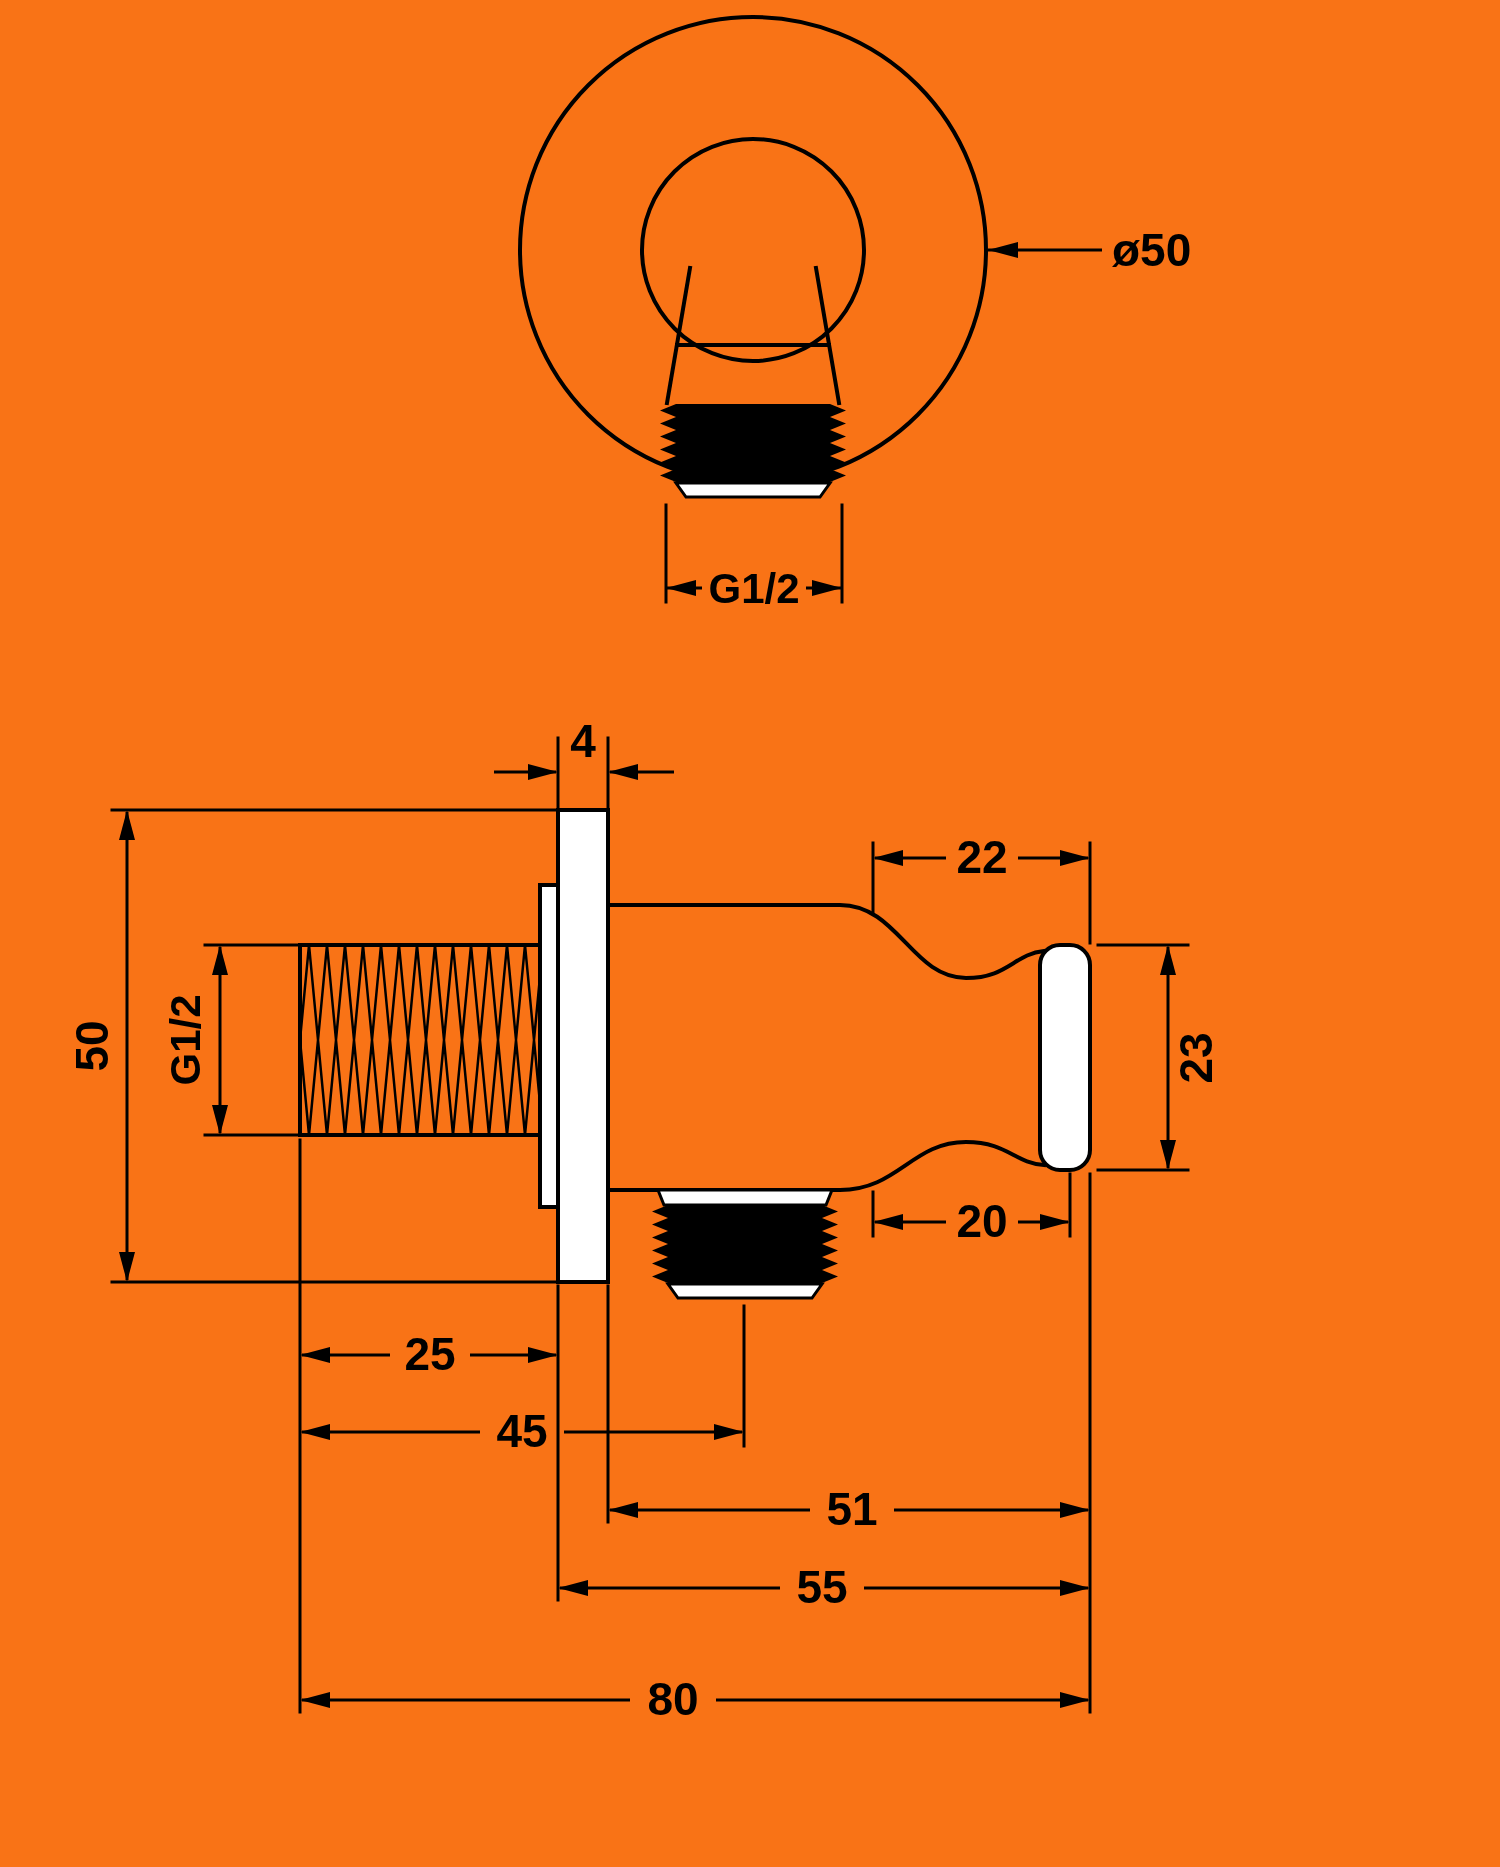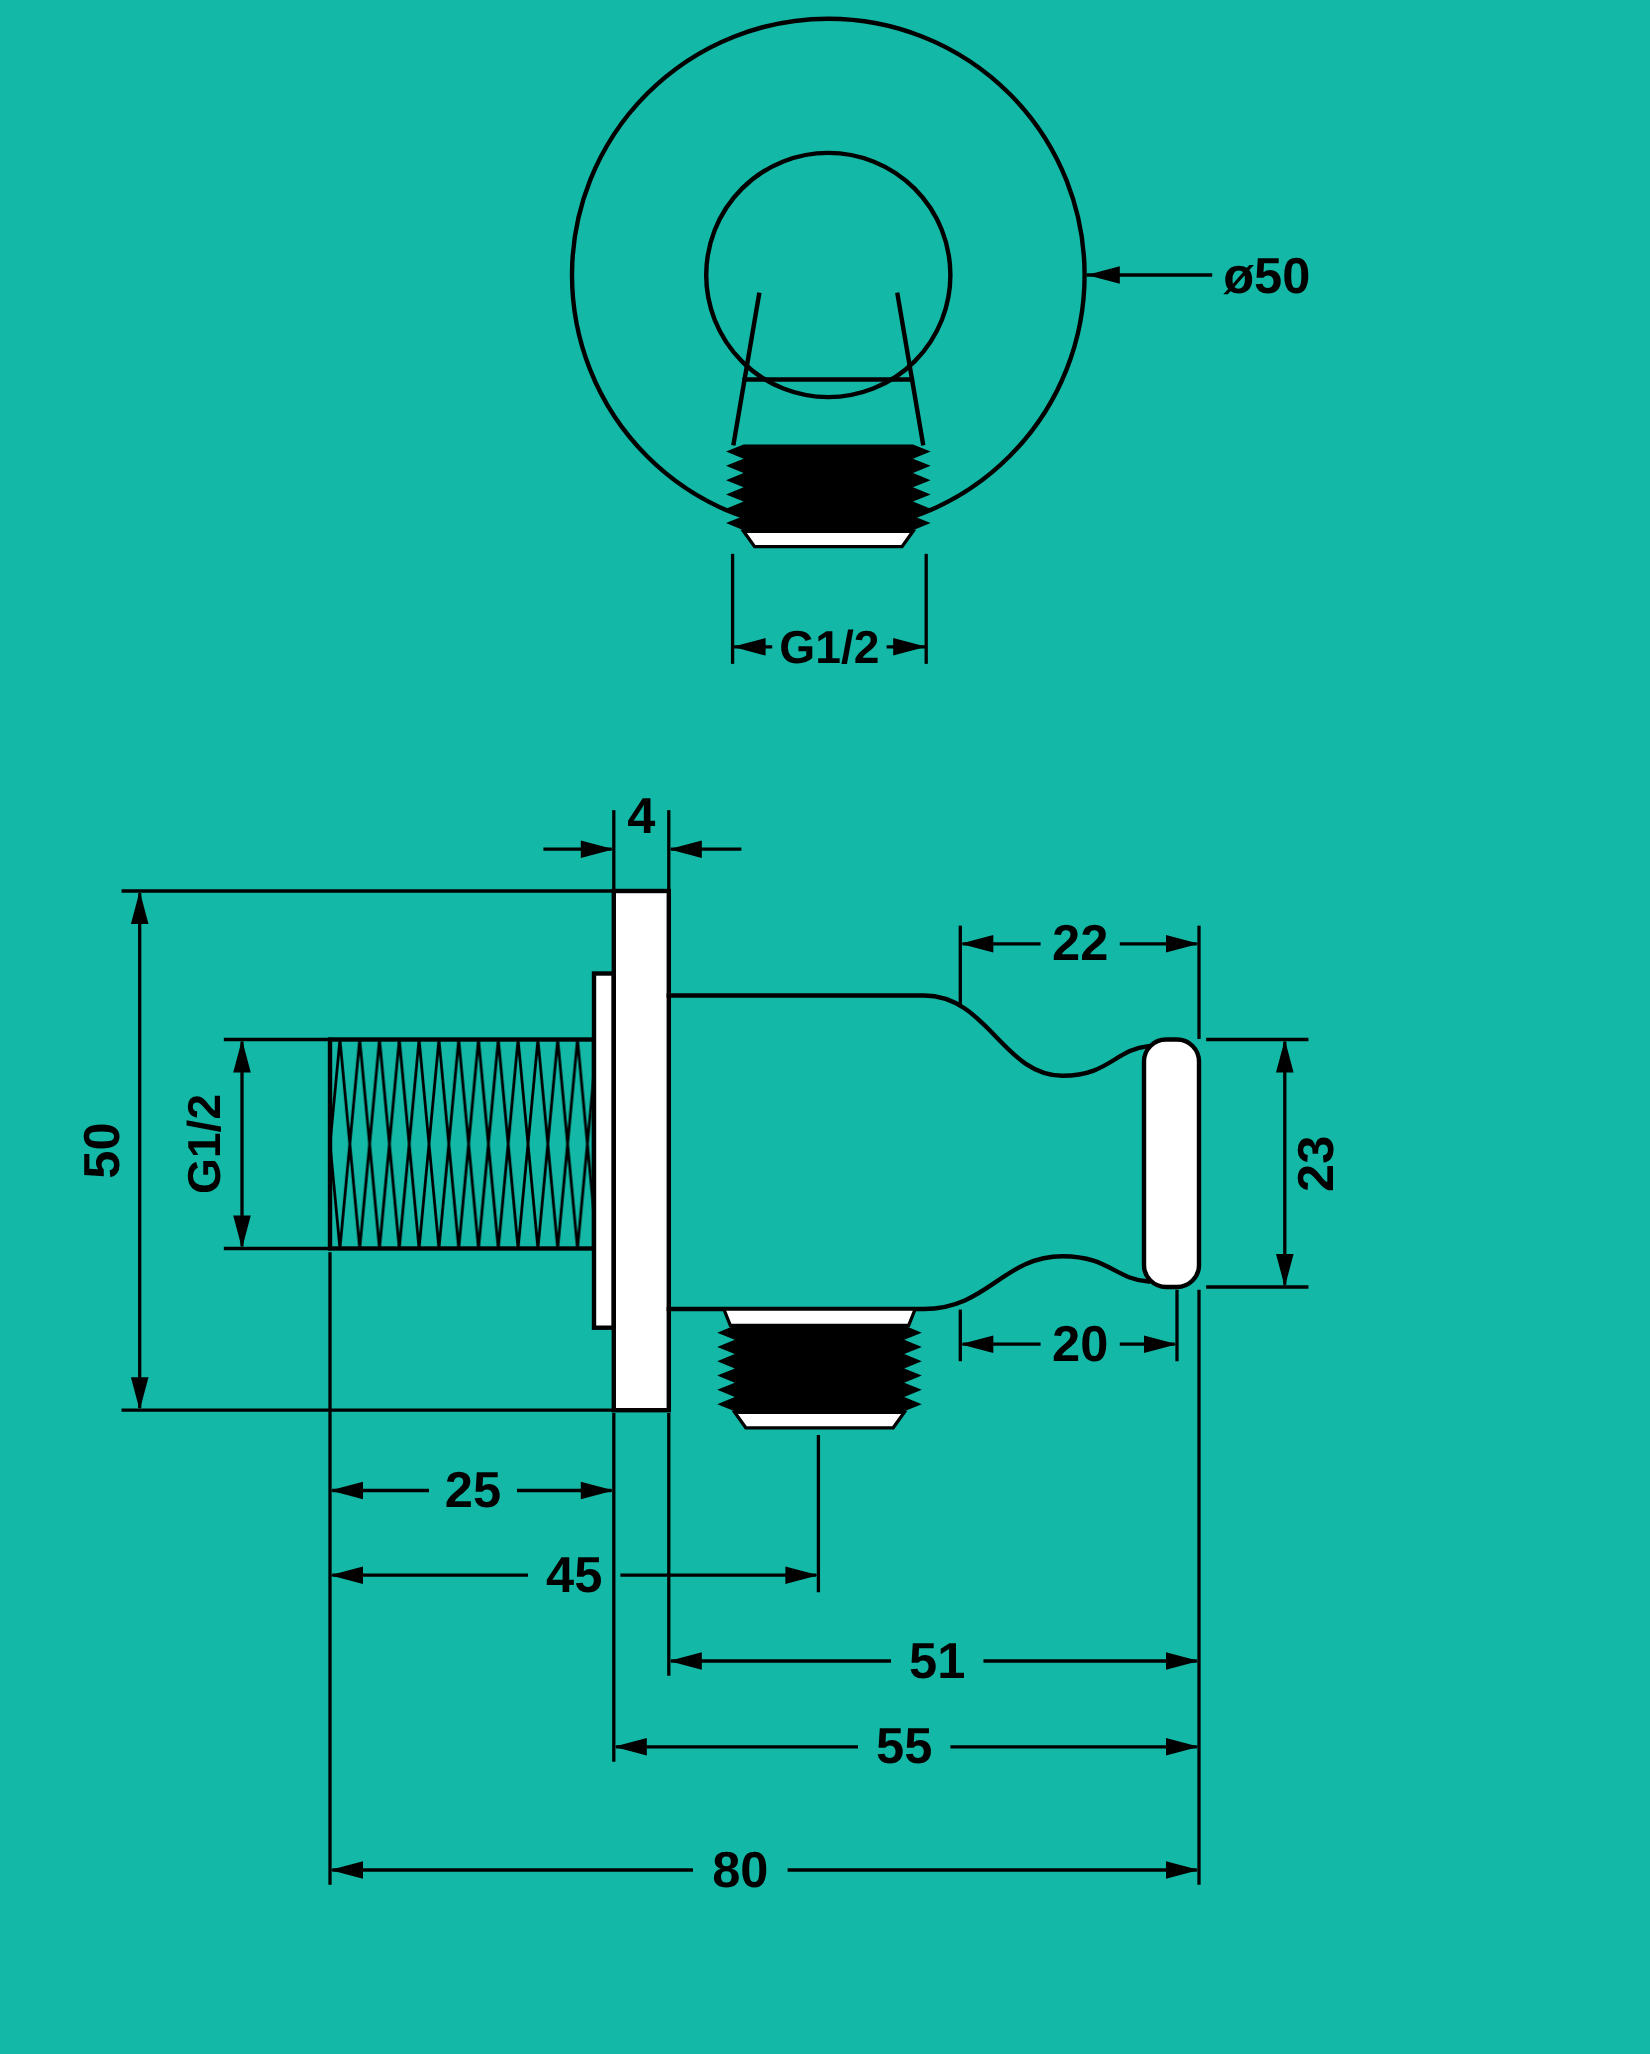--- a/index.html
+++ b/index.html
@@ -1,16 +1,16 @@
 <!DOCTYPE html>
 <html><head>
 <meta charset="utf-8">
 <style>
   html,body{margin:0;padding:0;background:#ffffff;}
-  .page{width:1500px;height:1867px;background:#14b8a6;position:relative;overflow:hidden;}
+  .page{width:1500px;height:1867px;background:#f97316;position:relative;overflow:hidden;}
   svg{display:block;}
   .ln{stroke:#000;stroke-width:4;fill:none;stroke-linecap:square;}
   .thin{stroke:#000;stroke-width:3;fill:none;stroke-linecap:square;}
   .dim{stroke:#000;stroke-width:3;fill:none;stroke-linecap:butt;}
   .fillb{fill:#000;stroke:none;}
   .white{fill:#fff;}
   text{font-family:"Liberation Sans", sans-serif;font-weight:bold;font-size:46px;fill:#000;}
   text.sm{font-size:42px;}
 </style>
 </head>

